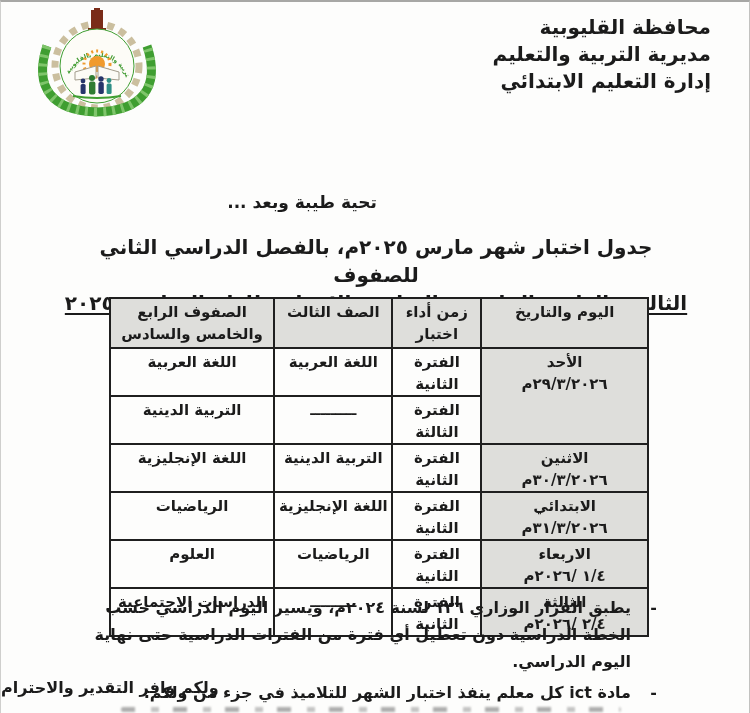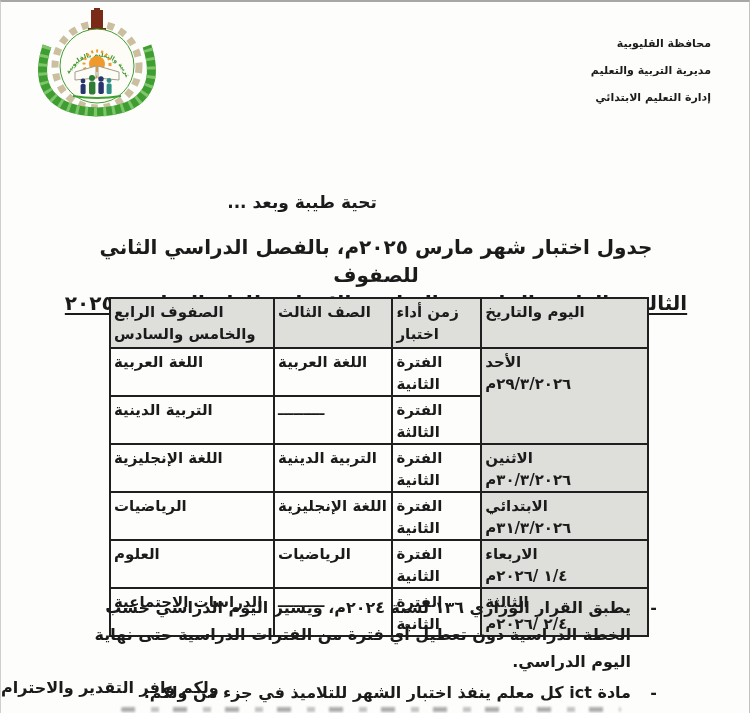--- a/index.html
+++ b/index.html
@@ -10,42 +10,42 @@
   html,body{margin:0;padding:0;background:#e9e9e7;}
   .page{
     position:relative; width:750px; height:713px; margin:0 auto;
     background:#fdfdfc; overflow:hidden;
     border-top:2px solid #a7a7a5; border-left:1px solid #cfcfcd; border-right:1px solid #c2c2c0;
     box-sizing:border-box;
     font-family:"DejaVu Sans", sans-serif; color:var(--ink); font-weight:bold;
   }
   .logo{position:absolute; left:22px; top:6px; width:148px; height:112px;}
   .org{
-    position:absolute; top:28px; right:38px; text-align:right;
-    font-size:11px; line-height:27px;
+    position:absolute; top:12px; right:38px; text-align:right;
+    font-size:20px; line-height:27px;
   }
   .addressee{
     position:absolute; top:122px; left:70px; width:610px; text-align:center;
     font-size:17px; line-height:31px;
   }
   .greeting{
     position:absolute; top:190px; left:0; width:602px; text-align:center; font-size:17px;
   }
   .intro{
     position:absolute; top:231px; left:60px; width:630px; text-align:center;
     font-size:20px; line-height:28px;
   }
   .intro .u{ text-decoration:underline; text-underline-offset:3px; }
   table.sched{
     position:absolute; top:295px; left:108px; width:540px;
     border-collapse:collapse; table-layout:fixed;
     font-size:15px; font-weight:bold; color:var(--ink);
   }
   table.sched th, table.sched td{
-    border:2px solid #1f1f1f; text-align:left; vertical-align:top;
+    border:2px solid #1f1f1f; text-align:center; vertical-align:top;
     padding:2px 3px 0 3px; line-height:22px; overflow:hidden;
   }
   table.sched th{ background:var(--table-header-bg); }
   td.daycell{ background:var(--table-header-bg); }
   .notes{
     position:absolute; top:592px; right:88px; width:572px; text-align:right;
     font-size:16px; line-height:27px;
   }
   .note{ position:relative; padding-right:30px; margin-bottom:4px; }
   .note .dash{ position:absolute; right:4px; top:0; }

